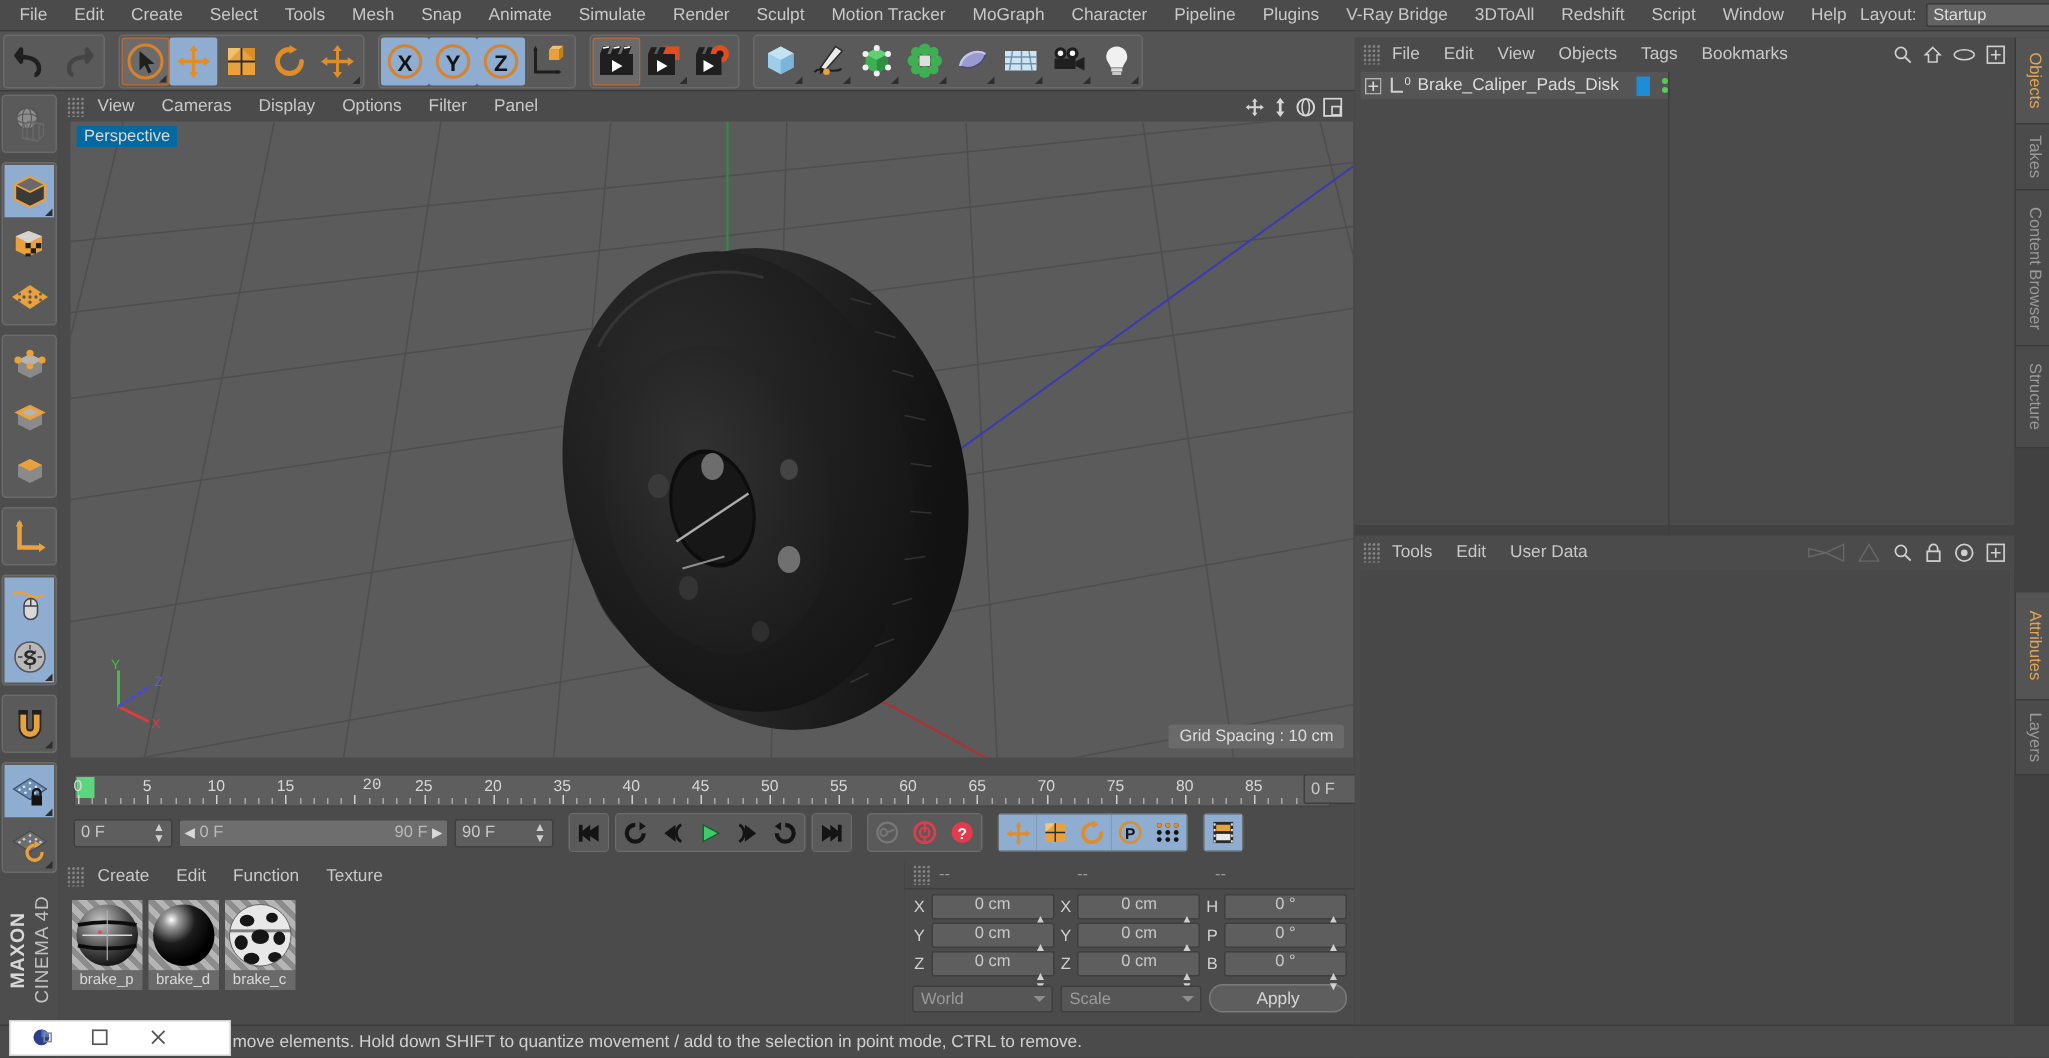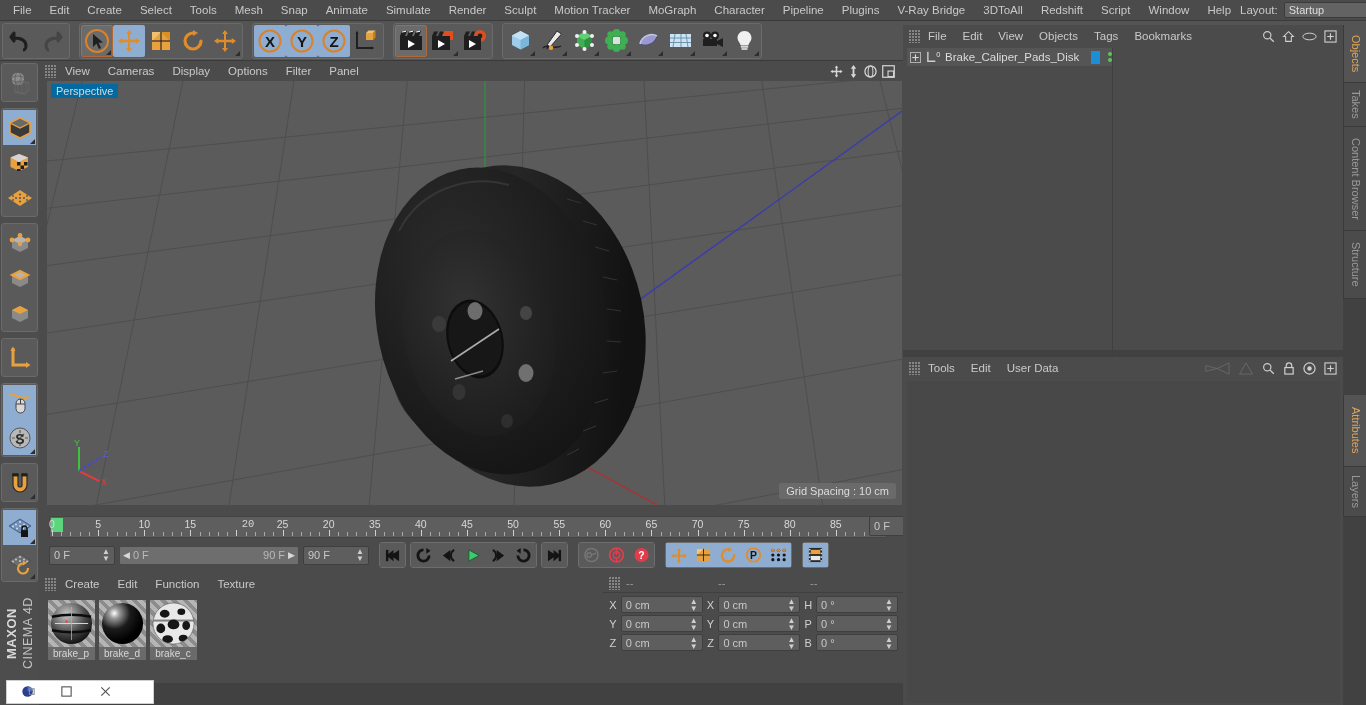--- a/index.html
+++ b/index.html
@@ -160,21 +160,21 @@
   .coords{
     position:absolute; left:603px; top:574px; width:300px; height:109px;
     background:#4b4b4b;
   }
   .co-head{ height:19px; display:flex; align-items:center; gap:0; padding-left:6px;
             border-bottom:1px solid #3f3f3f;}
   .co-head .seg{ font-size:11px; color:#9a9a9a; width:92px; text-align:left; padding-left:6px;}
   .co-rows{ padding:3px 5px 0 5px; }
   .co-row{ display:flex; align-items:center; gap:3px; margin-bottom:2px; }
   .co-lbl{ width:10px; font-size:11px; color:#d0d0d0; text-align:center;}
-  .co-in{ width:84px; height:17px; }
+  .co-in{ width:84px; height:17px;flex-direction:column; }
   .co-foot{ display:flex; gap:5px; padding:3px 5px 0 5px; align-items:center;}
   .dropdown{
     width:95px; height:18px; background:#565656; border:1px solid #3f3f3f; border-radius:2px;
     display:flex; align-items:center; padding:0 5px; font-size:11px; color:#9b9b9b;
     position:relative;
   }
   .dropdown .caret{ position:absolute; right:4px; top:6px;
     border-left:4px solid transparent; border-right:4px solid transparent;
     border-top:4px solid #8e8e8e;}
   .applybtn{
@@ -1203,20 +1203,31 @@
             <span>0 cm</span>
             <span class="spin">▲<br>▼</span>
           </div>
           <span class="co-lbl">B</span>
           <div class="numfield co-in">
             <span>0 °</span>
             <span class="spin">▲<br>▼</span>
           </div>
         </div>
       </div>
+    <div class="co-foot">
+      <div class="dropdown">
+        <span>World</span>
+        <span class="caret"></span>
+      </div>
+      <div class="dropdown">
+        <span>Scale</span>
+        <span class="caret"></span>
+      </div>
+      <div class="applybtn">Apply</div>
+    </div>
   </div>
 
   <div class="objman">
     <div class="om-menu">
       <span class="grip"></span>
       <div id="om-menu-items" style="display:flex;align-items:center;">
           <div class="menu-item">File</div>
           <div class="menu-item">Edit</div>
           <div class="menu-item">View</div>
           <div class="menu-item">Objects</div>
@@ -1331,20 +1342,23 @@
         <div class="vtab active" style="height: 58px;">Objects</div>
         <div class="vtab" style="height: 44px;">Takes</div>
         <div class="vtab" style="height: 104px;">Content Browser</div>
         <div class="vtab" style="height: 68px;">Structure</div>
         <div style="height: 96px; background: rgb(65, 65, 65);"></div>
         <div class="vtab active" style="height: 72px;">Attributes</div>
         <div class="vtab" style="height: 50px;">Layers</div>
       </div>
   </div>
 
+  <div class="statusbar">
+    <span class="status-text">move elements. Hold down SHIFT to quantize movement / add to the selection in point mode, CTRL to remove.</span>
+  </div>
 
   <div class="taskbar-popup">
     <span class="tp-ico">
       <svg width="15" height="15" viewBox="0 0 16 16">
           <circle cx="7" cy="7" r="5.6" fill="#2b3f8c"></circle>
           <path d="M7 1.4 A5.6 5.6 0 0 1 12.6 7 L7 7 Z" fill="#4f6fd0"></path>
           <rect x="9" y="4" width="5" height="6" fill="none" stroke="#8a8a8a" stroke-width="1.1"></rect>
         </svg>
     </span>
     <span class="tp-ico">

